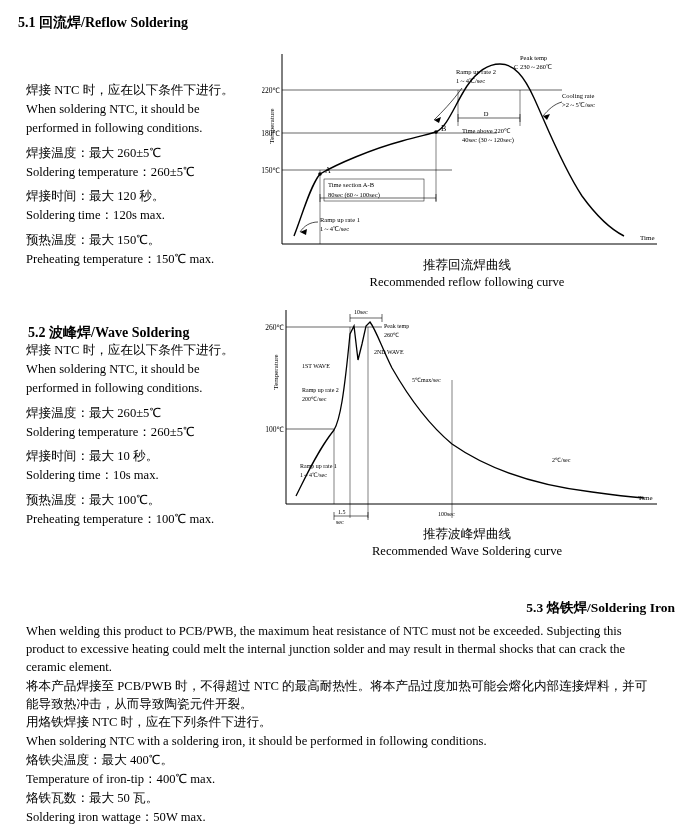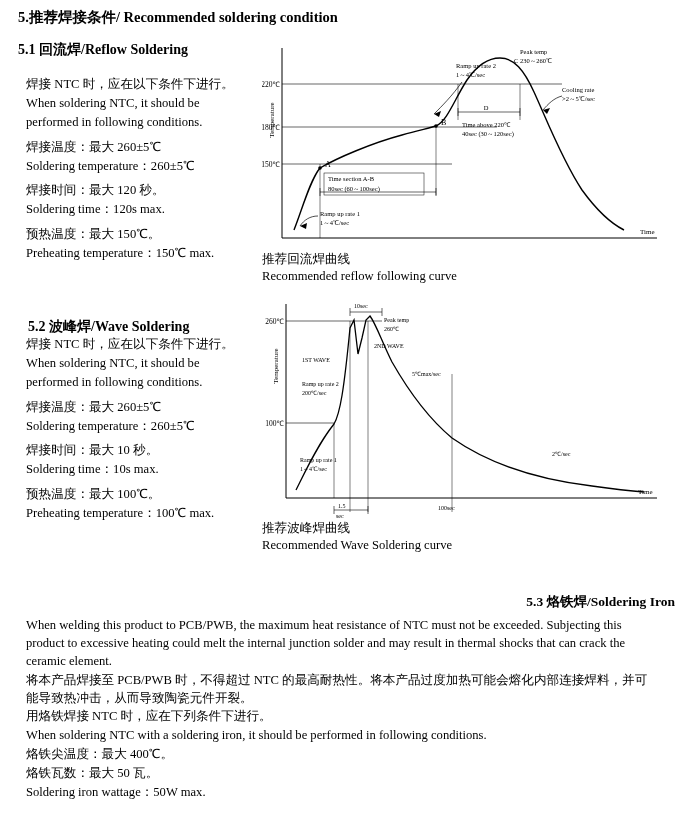--- a/index.html
+++ b/index.html
@@ -36,38 +36,37 @@
   .body-text p{margin:0 0 1px 8px;}
   .gap{height:6px;}
 
   .col-left{
     position:absolute;
     left:0;width:262px;
   }
 
   .fig-wrap{position:absolute;}
   .fig-caption{
-    text-align:left;
+    text-align:center;
     font-size:12.6px;
     line-height:1.35;
   }
 
   svg{display:block;}
   .ax-lbl{font-family:"Liberation Serif",serif;}
 
   .sec53{position:absolute;left:0;top:575px;width:675px;}
   .sec53 .body-text{margin-left:18px;width:640px;}
   .p-block{margin-bottom:7px;}
 </style>
 </head>
 <body>
 
 <div class="page">
 
-  <div class="h-main">5.推荐焊接条件/ Recommended soldering condition</div>
 
   <div class="h-sub" style="top:0;">5.1  回流焊/Reflow Soldering</div>
 
   <div class="col-left" style="top:68px;">
     <div class="body-text">
       <p>焊接 NTC 时，应在以下条件下进行。</p>
       <p>When soldering NTC, it should be</p>
       <p>performed in following conditions.</p>
       <div class="gap"></div>
       <p>焊接温度：最大 260±5℃</p>
@@ -221,18 +220,19 @@
   </div>
 
   <div class="sec53">
     <div class="h-sub2">5.3  烙铁焊/Soldering Iron</div>
     <div class="body-text">
       <p class="p-block">When welding this product to PCB/PWB, the maximum heat resistance of NTC must not be exceeded. Subjecting this product to excessive heating could melt the internal junction solder and may result in thermal shocks that can crack the ceramic element.</p>
       <p class="p-block">将本产品焊接至 PCB/PWB 时，不得超过 NTC 的最高耐热性。将本产品过度加热可能会熔化内部连接焊料，并可能导致热冲击，从而导致陶瓷元件开裂。</p>
       <p>用烙铁焊接 NTC 时，应在下列条件下进行。</p>
       <p class="p-block">When soldering NTC with a soldering iron, it should be performed in following conditions.</p>
       <p>烙铁尖温度：最大 400℃。</p>
+      <p class="p-block">Temperature of iron-tip：400℃ max.</p>
       <p>烙铁瓦数：最大 50 瓦。</p>
       <p>Soldering iron wattage：50W max.</p>
     </div>
   </div>
 
 </div>
 
 </body></html>

